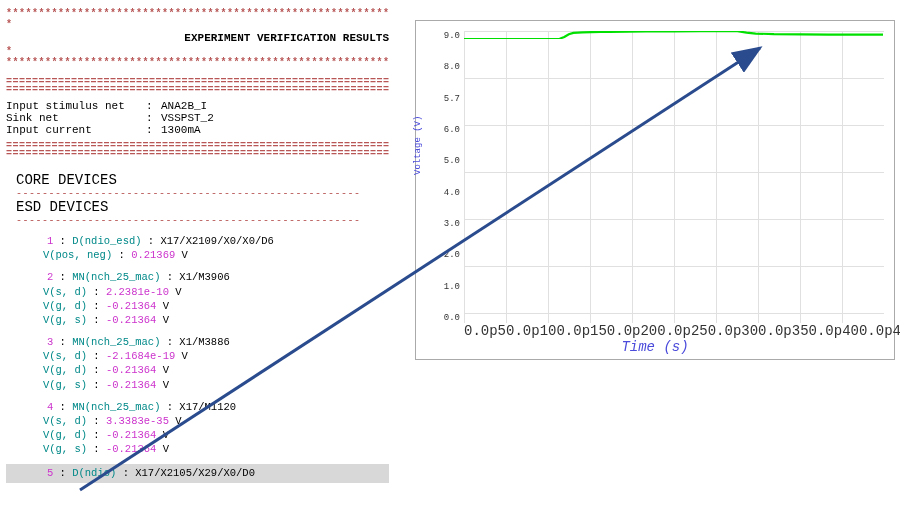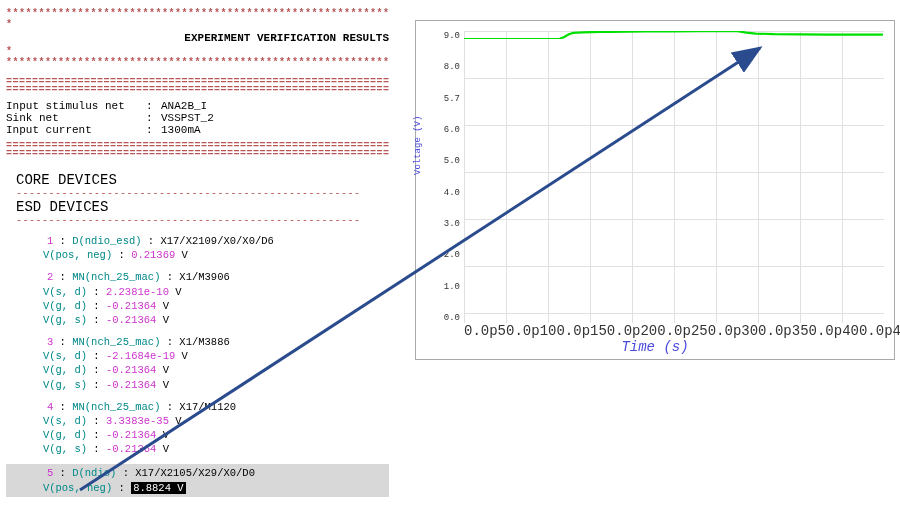--- a/index.html
+++ b/index.html
@@ -221,21 +221,20 @@
         <div>
           <div class="device-header"><span class="dev-num">4</span><span class="dev-path"> : </span><span class="dev-type">MN(nch_25_mac)</span><span class="dev-path"> : X17/M1120</span></div>
           <div class="param-row">   <span class="param-label">V(s, d)</span><span class="dev-path"> : </span><span class="param-val">3.3383e-35</span> <span class="param-unit">V</span></div>
           <div class="param-row">   <span class="param-label">V(g, d)</span><span class="dev-path"> : </span><span class="param-val">-0.21364</span> <span class="param-unit">V</span></div>
           <div class="param-row">   <span class="param-label">V(g, s)</span><span class="dev-path"> : </span><span class="param-val">-0.21364</span> <span class="param-unit">V</span></div>
         </div>
       </div>
       <div class="device-block">
         <div class="highlight-block">
           <div class="device-header"><span class="dev-num">5</span><span class="dev-path"> : </span><span class="dev-type">D(ndio)</span><span class="dev-path"> : X17/X2105/X29/X0/D0</span></div>
-          <div class="param-row">   <span class="param-label">V(pos, neg)</span><span class="dev-path"> : </span><span class="highlight-val">8.8824 V</span></div>
         </div>
       </div>
     </div>
 </div>
 
 <div class="right-pane">
   <div class="chart-wrap">
     <div class="chart-grid"></div>
     <svg class="chart-svg" id="chart-svg" preserveAspectRatio="none" viewBox="0 0 460 9">
         <path d="M0 9 L80 9 L100 8.9 L105 8.5 L110 6.5 L115 3.5 L120 2 L130 1.5 L140 1.2999999999999998 L150 1.0999999999999996 L160 0.9000000000000004 L180 0.6999999999999993 L200 0.5500000000000007 L230 0.34999999999999964 L260 0.1999999999999993 L290 0.09999999999999964 L295 0.09999999999999964 L300 0.3000000000000007 L310 1.7999999999999998 L320 2.8 L340 3.5 L370 3.8 L400 3.95 L430 4 L460 4 " stroke="#00e000" stroke-width="0.12" fill="none" vector-effect="non-scaling-stroke" style="stroke-width: 2.2px;"></path>

